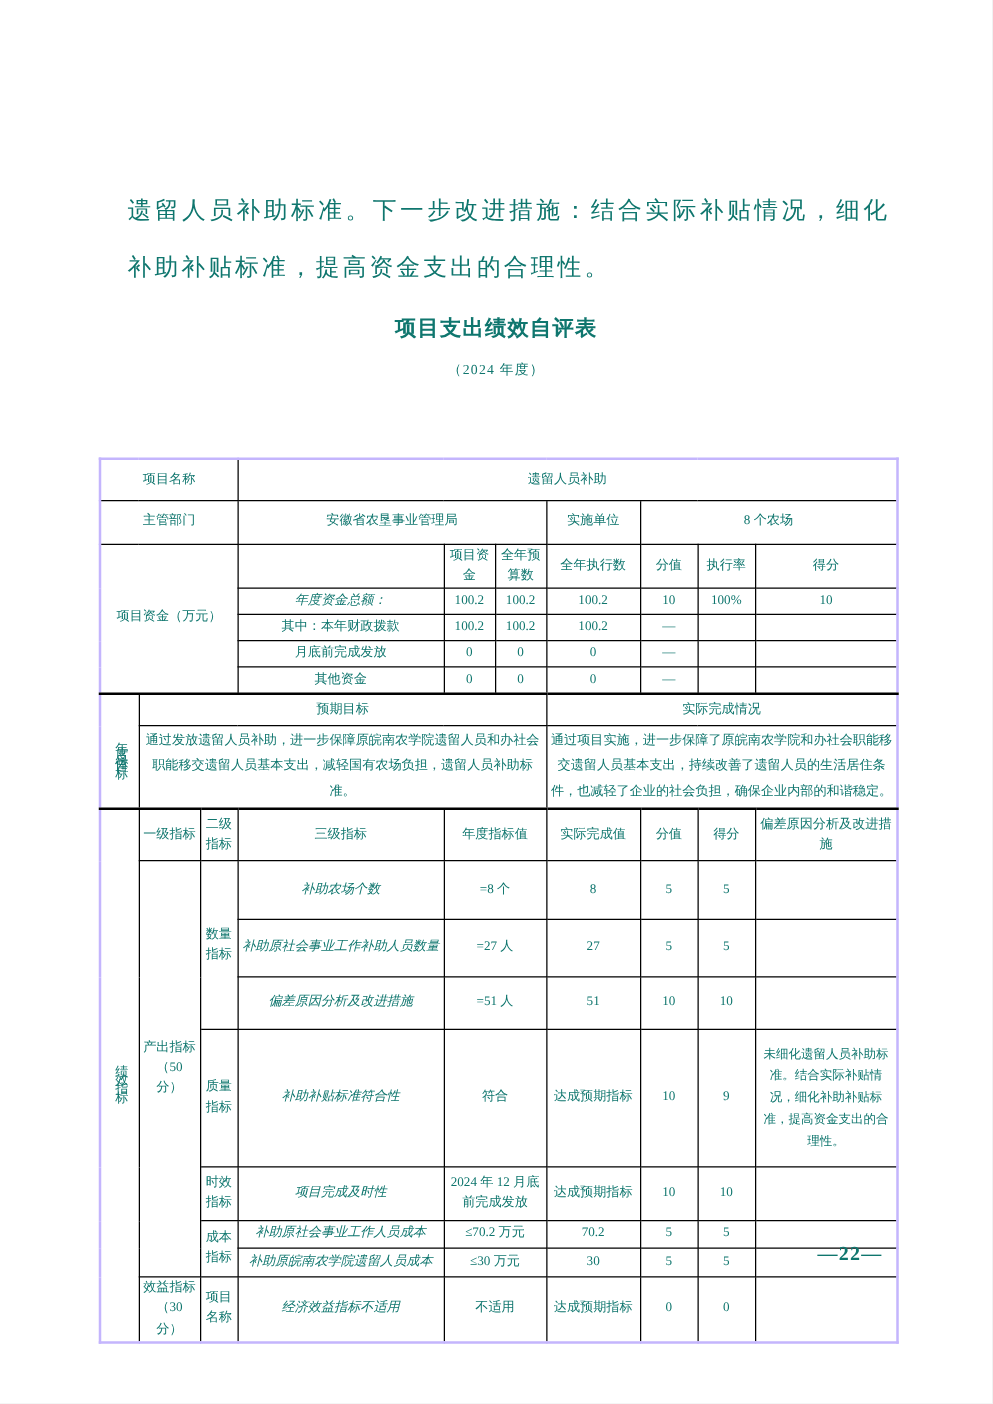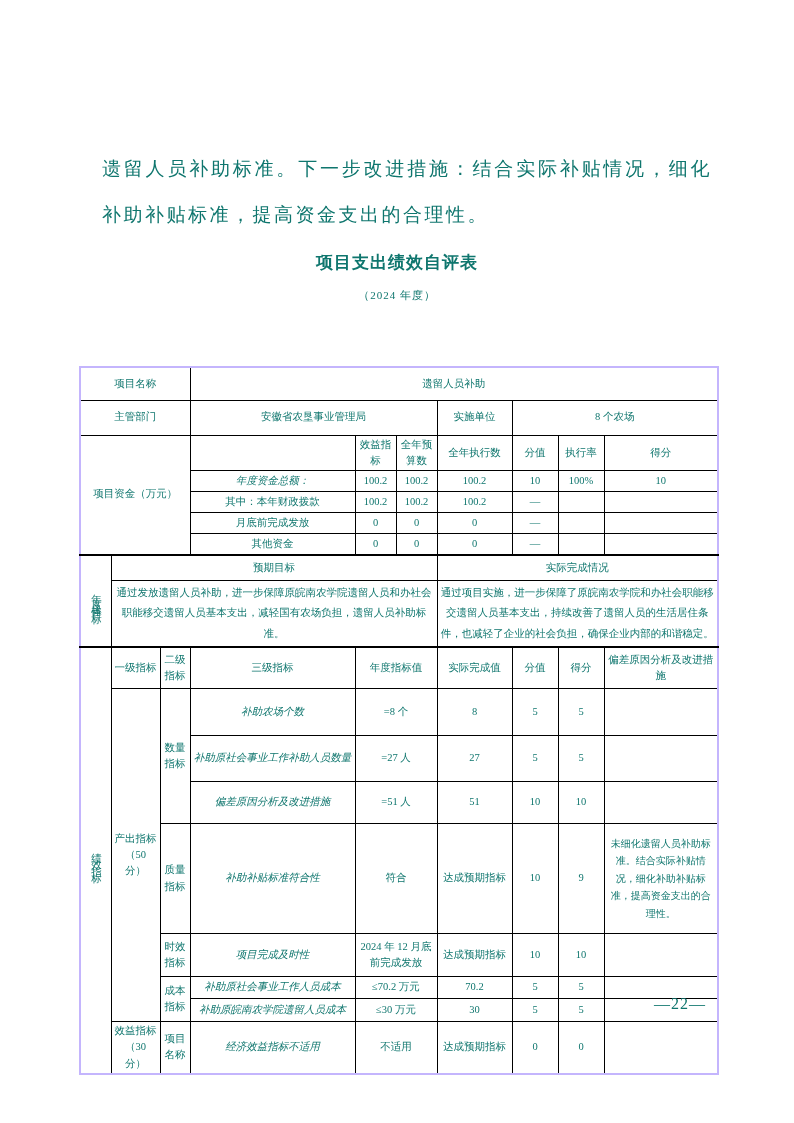--- a/index.html
+++ b/index.html
@@ -58,21 +58,21 @@
   .vert{
     writing-mode:vertical-lr;
     text-orientation:upright;
     letter-spacing:4px;
     display:inline-block;
   }
   .vert.loose{letter-spacing:7px;}
   
   .pageno{
     position:absolute;top:995px;right:88px;
-    font-size:16px;letter-spacing:1px;
+    font-size:16px;letter-spacing:1px;font-weight:bold;
   }
 </style>
 </head>
 <body>
 
 <div class="page">
 
   <div class="intro">
     <p>遗留人员补助标准。下一步改进措施：结合实际补贴情况，细化补助补贴标准，提高资金支出的合理性。</p>
   </div>
@@ -103,21 +103,21 @@
       <tr style="height:35px">
         <td colspan="3">主管部门</td>
         <td colspan="3">安徽省农垦事业管理局</td>
         <td>实施单位</td>
         <td colspan="3">8 个农场</td>
       </tr>
 
       <tr style="height:33px">
         <td colspan="3" rowspan="5">项目资金（万元）</td>
         <td></td>
-        <td>效益指标</td>
+        <td>项目资金</td>
         <td>全年预算数</td>
         <td>全年执行数</td>
         <td>分值</td>
         <td>执行率</td>
         <td>得分</td>
       </tr>
 
       <tr style="height:21px">
         <td class="al">年度资金总额：</td>
         <td>100.2</td>

